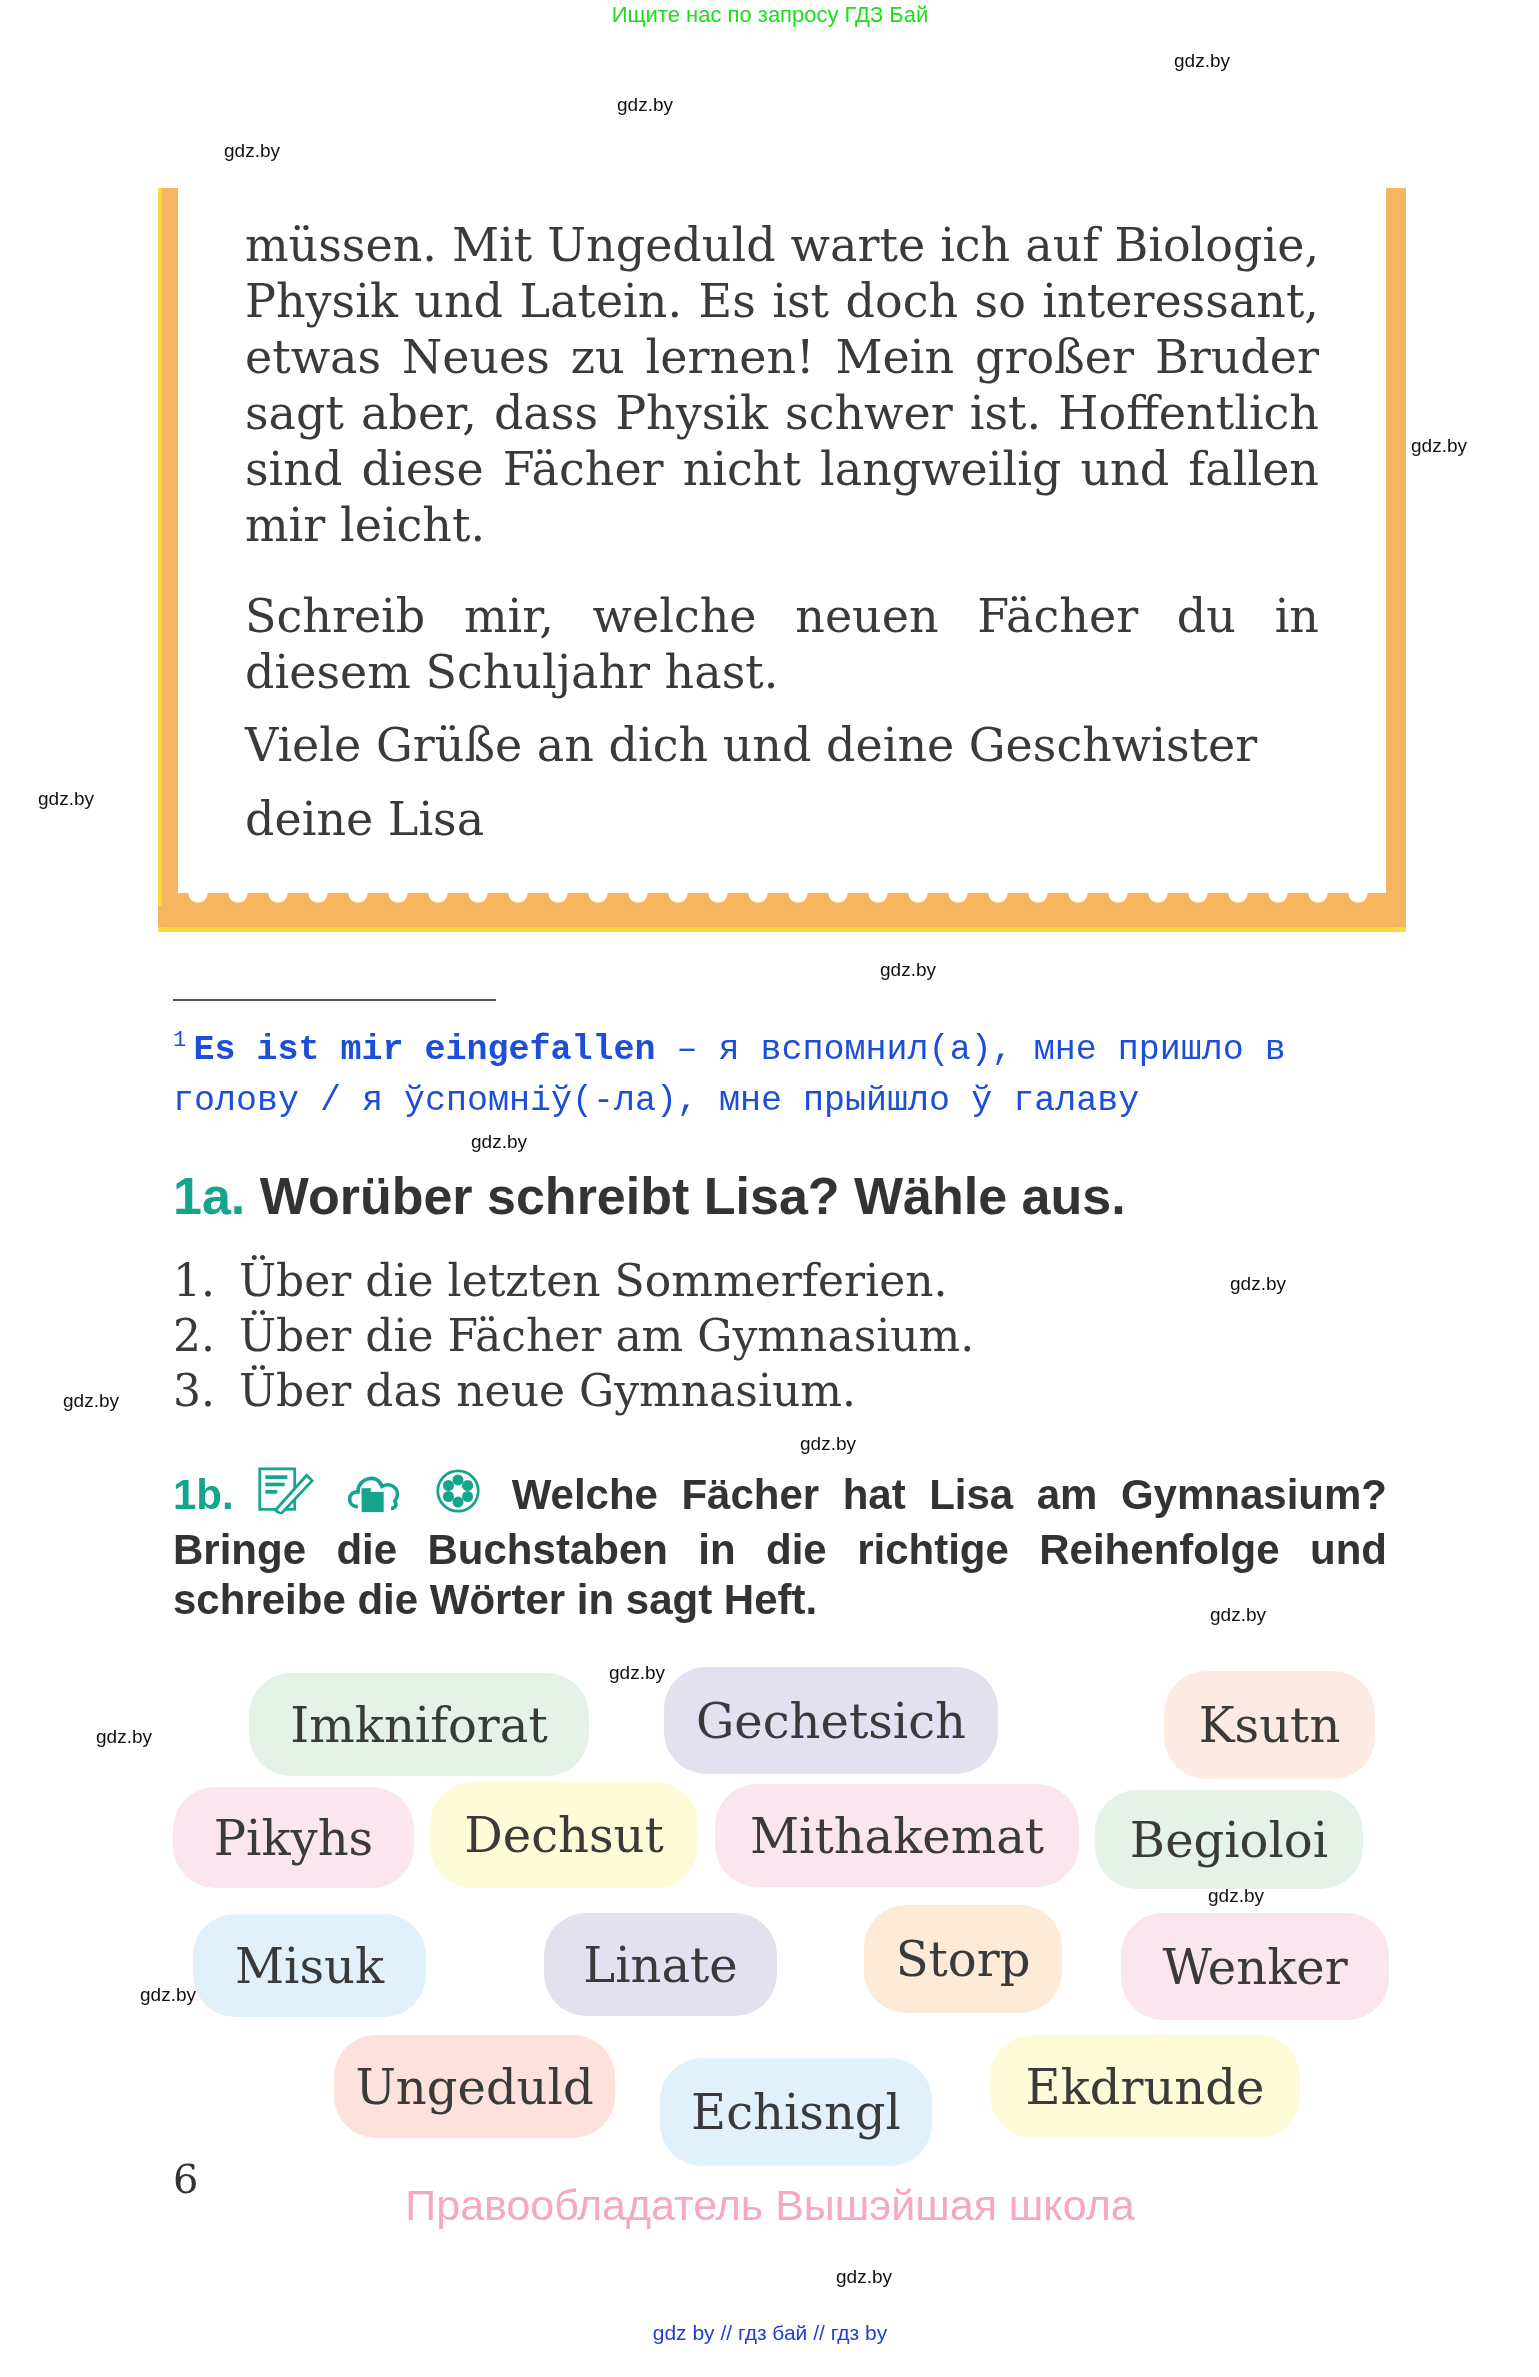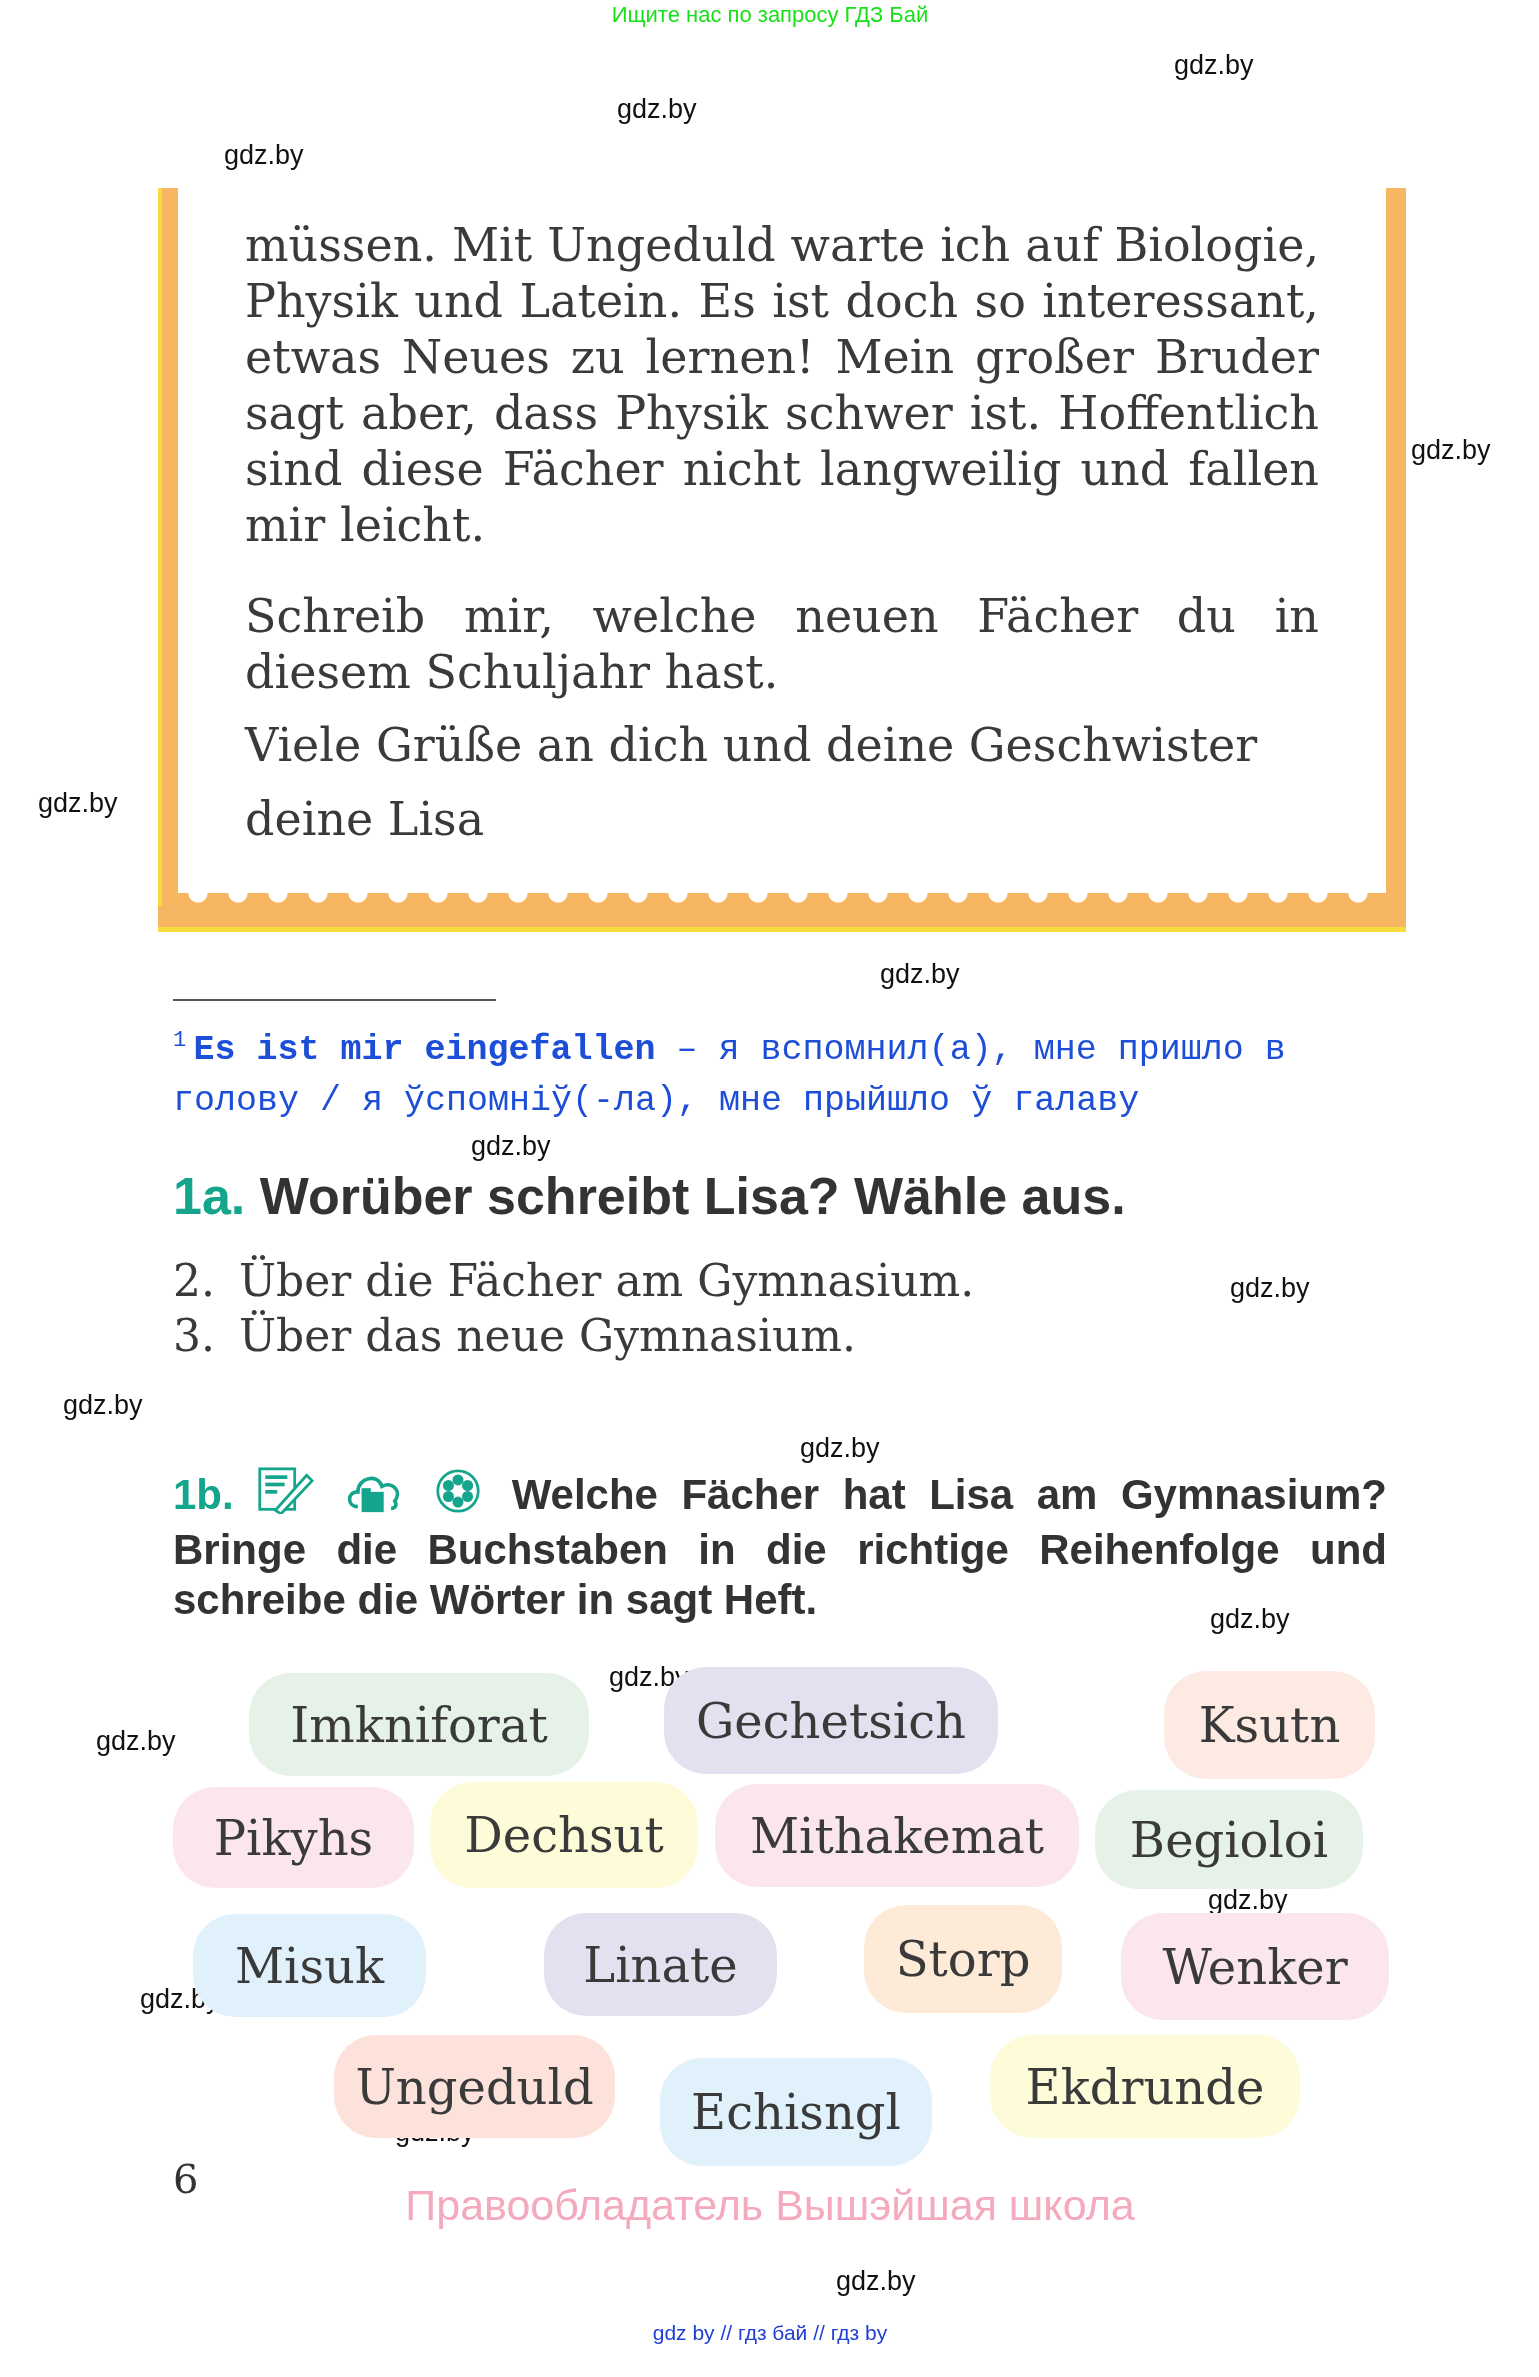--- a/index.html
+++ b/index.html
@@ -1,17 +1,17 @@
 <!DOCTYPE html>
 <html style="font-size:14.7px"><head>
 <meta charset="utf-8">
 <style>
   html, body { margin: 0; padding: 0; background: #ffffff; }
   body { width: 1540px; height: 2377px; position: relative; overflow: hidden; font-family: "DejaVu Serif", serif; color: #3a3a3a; }
-  .wm { position: absolute; font-family: "Liberation Sans", sans-serif; font-size: 27px; color: #111; white-space: nowrap; }
+  .wm { position: absolute; font-family: "Liberation Sans", sans-serif; font-size: 19px; color: #111; white-space: nowrap; }
   .top-banner { position: absolute; top: 1.8px; left: 0; width: 1540px; text-align: center; font-family: "Liberation Sans", sans-serif; font-size: 22px; color: #19e019; }
   .letter-box { position: absolute; left: 158px; top: 188px; width: 1248px; height: 744px; box-sizing: border-box;
     border-left: 20px solid #f6b561; border-right: 20px solid #f6b561; border-bottom: 26px solid #f6b561; background: #fff; }
   .letter-box::before { content: ""; position: absolute; left: -20px; top: 0; width: 3.7px; height: 100%; background: #f5dc3c; }
   .letter-box::after { content: ""; position: absolute; left: -20px; bottom: -26px; width: calc(100% + 40px); height: 4.6px; background: #f5dc3c; }
   .scallop { position: absolute; left: 0; bottom: 0; width: 100%; height: 13px;
     background: radial-gradient(circle at 50% 0, #fff 9.2px, #f6b561 10px) repeat-x; background-size: 40px 13px; }
   .letter-text { position: absolute; left: 245px; width: 1074px; font-size: 46px; line-height: 56px; color: #3a3a3a; }
   .letter-text p { margin: 0; text-align: justify; text-align-last: left; }
   .footnote-rule { position: absolute; left: 173px; top: 999px; width: 323px; height: 1.8px; background: #555; }
@@ -75,20 +75,21 @@
 <div class="footnote-rule"></div>
 <div class="footnote">
   <sup>1</sup><b>Es ist mir eingefallen</b><span> – я вспомнил(а), мне пришло в голову / я ўспомніў(-ла), мне прыйшло ў галаву</span>
 </div>
 
 <div class="task-head" style="top:1166px">
   <span class="task-num">1a.</span>
   <span>Worüber schreibt Lisa? Wähle aus.</span>
 </div>
 <div class="list">
+  <div class="item"><span class="num">1.</span><span>Über die letzten Sommerferien.</span></div>
   <div class="item"><span class="num">2.</span><span>Über die Fächer am Gymnasium.</span></div>
   <div class="item"><span class="num">3.</span><span>Über das neue Gymnasium.</span></div>
 </div>
 
 <div class="head1b">
   <span class="task-num">1b.</span>
   <span class="icon">
     <svg width="57" height="48" viewBox="0 0 62 52">
         <rect x="3" y="3" width="38" height="44" fill="none" stroke="#14a58c" stroke-width="3"></rect>
         <line x1="9" y1="12" x2="33" y2="12" stroke="#14a58c" stroke-width="4"></line>

